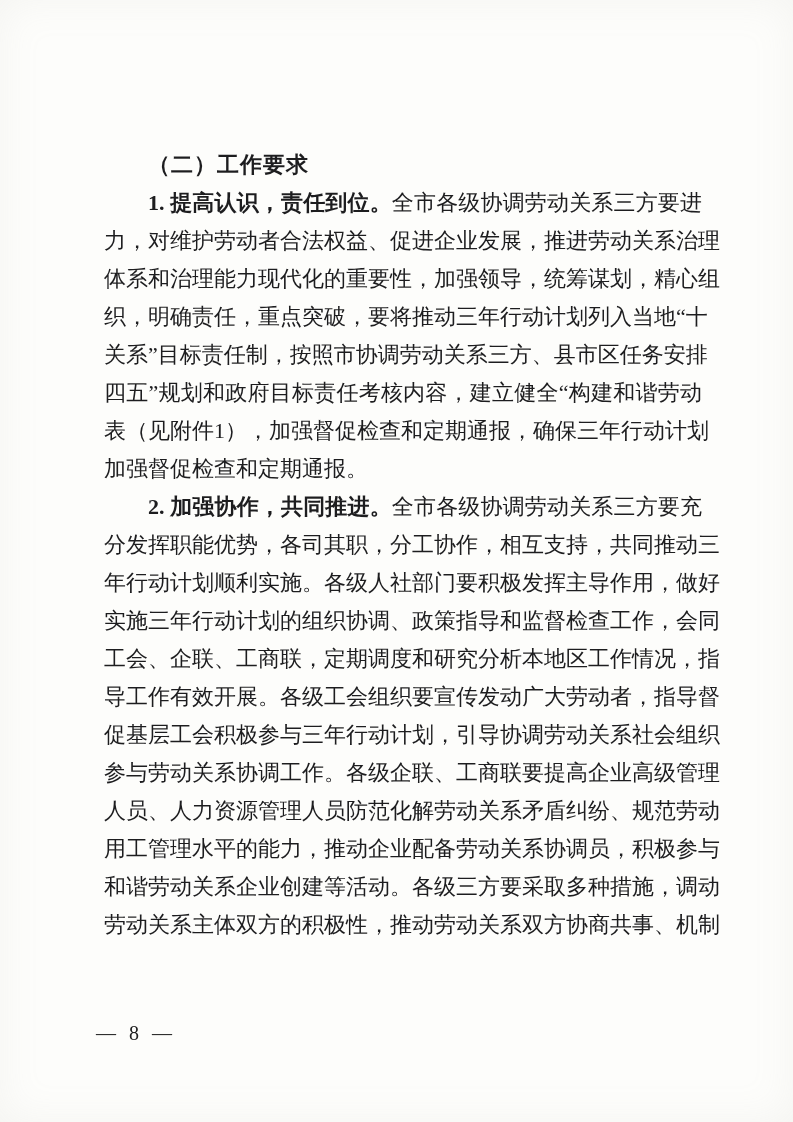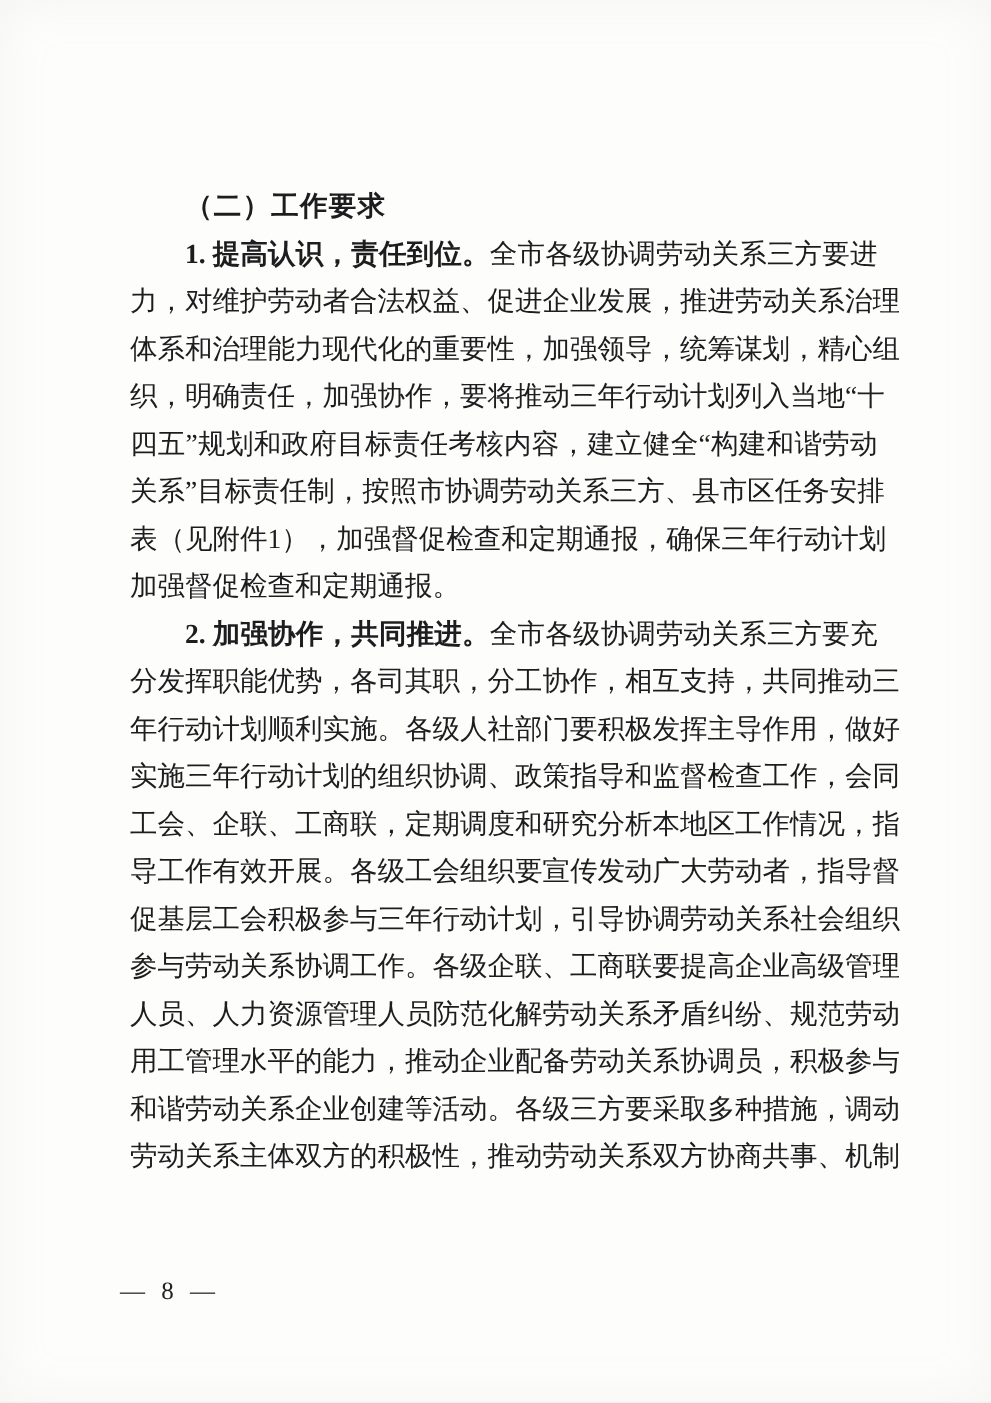--- a/index.html
+++ b/index.html
@@ -72,23 +72,23 @@
   <div class="content">
 
     <div class="heading">（二）工作要求</div>
 
     <div class="para">
       <div class="line first">
         <span class="lead">1. 提高认识，责任到位。</span><span>全市各级协调劳动关系三方要进</span>
       </div>
       <div class="line">力，对维护劳动者合法权益、促进企业发展，推进劳动关系治理</div>
       <div class="line">体系和治理能力现代化的重要性，加强领导，统筹谋划，精心组</div>
-      <div class="line">织，明确责任，加强协作，要将推动三年行动计划列入当地“十</div>
+      <div class="line">织，明确责任，重点突破，要将推动三年行动计划列入当地“十</div>
+      <div class="line">关系”目标责任制，按照市协调劳动关系三方、县市区任务安排</div>
       <div class="line">四五”规划和政府目标责任考核内容，建立健全“构建和谐劳动</div>
-      <div class="line">关系”目标责任制，按照市协调劳动关系三方、县市区任务安排</div>
       <div class="line">表（见附件1），加强督促检查和定期通报，确保三年行动计划</div>
       <div class="line last">加强督促检查和定期通报。</div>
     </div>
 
     <div class="para">
       <div class="line first">
         <span class="lead">2. 加强协作，共同推进。</span><span>全市各级协调劳动关系三方要充</span>
       </div>
       <div class="line">分发挥职能优势，各司其职，分工协作，相互支持，共同推动三</div>
       <div class="line">年行动计划顺利实施。各级人社部门要积极发挥主导作用，做好</div>

